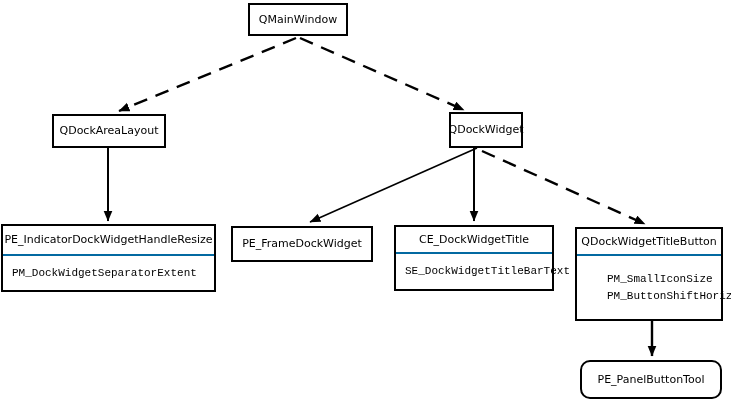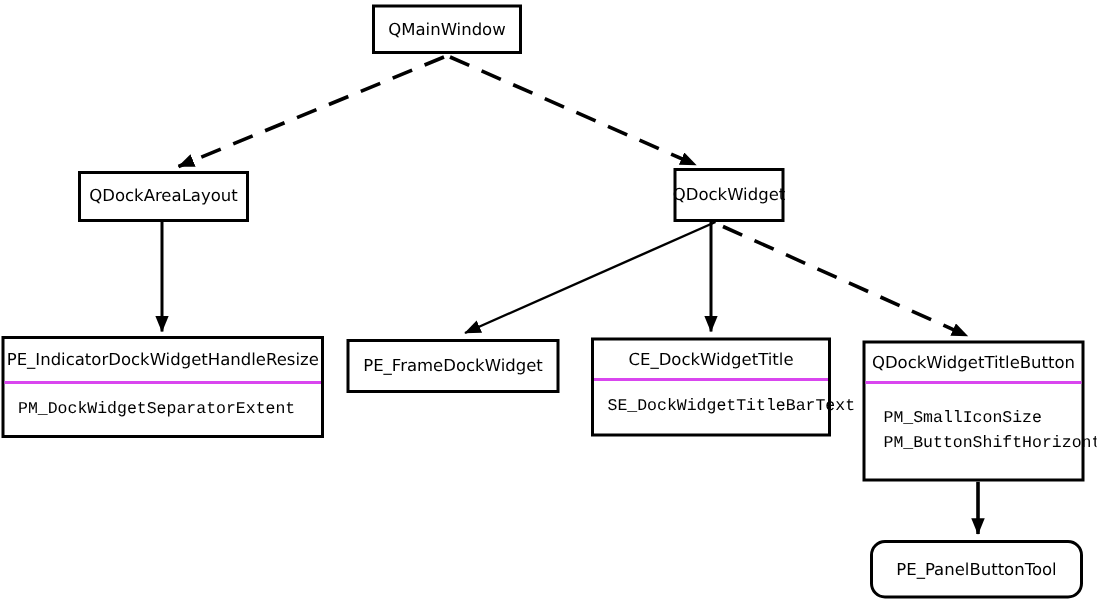--- a/index.html
+++ b/index.html
@@ -36,21 +36,21 @@
     align-items: center;
     justify-content: center;
     text-align: center;
   }
   .node .hdr {
     box-sizing: border-box;
     display: flex;
     align-items: center;
     justify-content: center;
     text-align: center;
-    border-bottom: 2px solid #d946ef;
+    border-bottom: 2px solid #0369a1;
     padding: 0 6px;
     white-space: nowrap;
   }
   .node .items {
     box-sizing: border-box;
     display: flex;
     flex-direction: column;
     justify-content: center;
     padding: 3px 6px 3px 9px;
     font-family: Liberation Mono, monospace;
@@ -65,21 +65,21 @@
   #n-qdockwidget     { left: 428px; top: 112px; width: 74px;  height: 36px; margin-left: 21px; }
   #n-dockhandle      { left: 1px;   top: 224px; width: 215px; height: 68px; }
   #n-dockhandle .hdr { height: 30px; }
   #n-dockhandle .items { height: 34px; }
   #n-framedock       { left: 231px; top: 226px; width: 142px; height: 36px; }
   #n-docktitle       { left: 394px; top: 225px; width: 160px; height: 66px; }
   #n-docktitle .hdr  { height: 27px; }
   #n-docktitle .items { height: 35px; }
   #n-titlebutton     { left: 575px; top: 227px; width: 148px; height: 94px; }
   #n-titlebutton .hdr { height: 27px; }
-  #n-titlebutton .items { height: 63px; padding-left: 12px; }
+  #n-titlebutton .items { height: 63px; padding-left: 30px; }
   #n-panelbutton     { left: 580px; top: 360px; width: 142px; height: 39px; border-radius: 10px; }
 </style>
 </head>
 <body>
 
 <div class="canvas">
 
   <svg class="edges" width="731" height="403" viewBox="0 0 731 403" xmlns="http://www.w3.org/2000/svg">
     <defs>
       <marker id="arrow" markerUnits="userSpaceOnUse" markerWidth="12" markerHeight="10" refX="10.5" refY="4.5" orient="auto">

